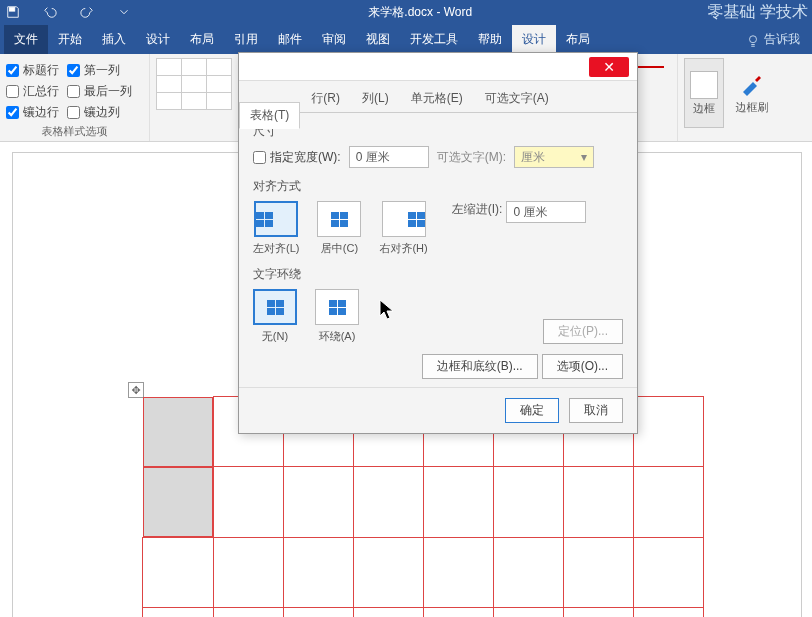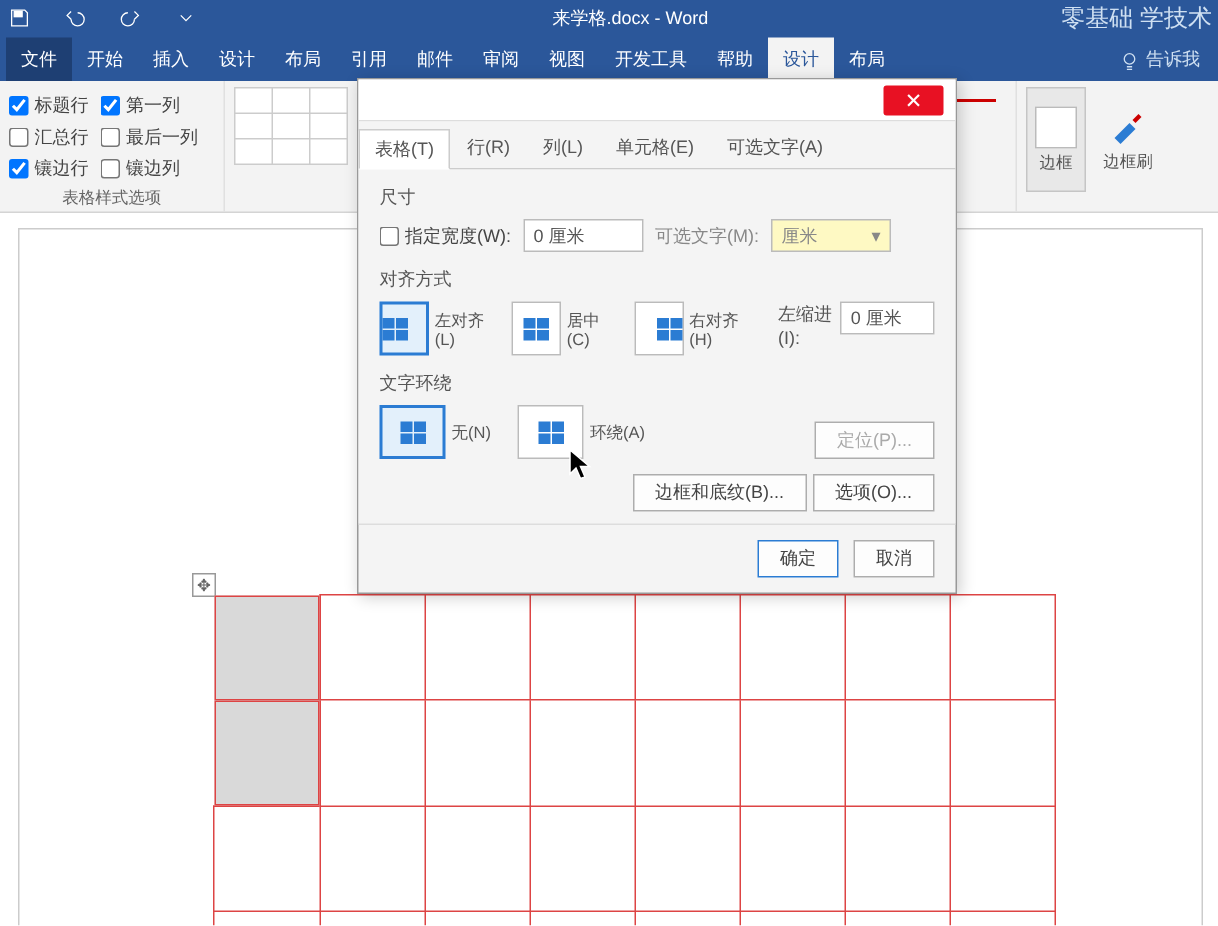--- a/index.html
+++ b/index.html
@@ -42,30 +42,30 @@
 .page{position:absolute;left:12px;top:10px;width:790px;height:600px;background:#fff;border:1px solid #ccc}
 .tbl-handle{position:absolute;left:128px;top:240px;width:16px;height:16px;border:1px solid #999;background:#fff;display:flex;align-items:center;justify-content:center;color:#666;font-size:11px}
 .redtable{position:absolute;left:142px;top:254px;border-collapse:collapse}
 .redtable td{border:1px solid #d44;width:70px;height:70px}
 .redtable td.sel{background:#d9d9d9}
 .dialog{position:absolute;left:238px;top:52px;width:400px;background:#f4f4f4;border:1px solid #999;box-shadow:2px 2px 10px rgba(0,0,0,.2)}
 .dlg-title{background:#fff;border-bottom:1px solid #ddd;height:28px;display:flex;align-items:center;padding:0 8px;gap:8px}
 .dlg-close{margin-left:auto;width:40px;height:20px;background:#e81123;color:#fff;display:flex;align-items:center;justify-content:center;font-size:14px;border-radius:2px}
 .dlg-tabs{display:flex;border-bottom:1px solid #ccc;background:#f4f4f4;padding-top:4px}
 .dlg-tabs .dt{padding:4px 10px;border:1px solid transparent;color:#555;cursor:pointer}
-.dlg-tabs .dt.active{background:#fff;border:1px solid #ccc;border-bottom:1px solid #fff;position:relative;top:1px}
+.dlg-tabs .dt.active{background:#fff;border:1px solid #ccc;border-bottom:1px solid #fff;position:relative;top:17px}
 .dlg-body{padding:10px 14px 8px;background:#f4f4f4}
 .fs{margin-bottom:10px}
 .fs-title{color:#555;margin-bottom:6px}
 .fs-row{display:flex;align-items:center;gap:8px;margin-bottom:6px}
 .sel{border:1px solid #bbb;background:#fef9c3;height:22px;display:flex;align-items:center;padding:0 6px;gap:6px;color:#888}
 .sel .caret{margin-left:auto;color:#888}
 .spinbx{border:1px solid #bbb;background:#fff;height:22px;width:80px;display:flex;align-items:center;padding:0 6px;color:#555}
 .align-opts{display:flex;gap:18px}
-.align-opt{display:flex;align-items:center;gap:4px;cursor:pointer}
+.align-opt{display:flex;flex-direction:column;align-items:center;gap:4px;cursor:pointer}
 .align-opt .pic{width:44px;height:36px;border:1px solid #bbb;background:#fff;display:flex;align-items:center;justify-content:center}
 .align-opt.active .pic{border:2px solid #2b7cd3;background:#e3f0fb}
 .align-opt .lbl{color:#555;font-size:11px}
 .minitable{display:grid;grid-template-columns:repeat(2,8px);grid-template-rows:repeat(2,7px);gap:1px}
 .minitable div{background:#2b7cd3}
 .wrap-opts{display:flex;gap:18px}
 .dlg-btn{border:1px solid #adadad;background:#fdfdfd;padding:3px 14px;color:#444;cursor:pointer}
 .dlg-btn.primary{border:1px solid #2b7cd3}
 .dlg-foot{display:flex;justify-content:flex-end;gap:10px;padding:10px 14px;border-top:1px solid #ddd}
 .midrow{display:flex;justify-content:flex-end;gap:4px;margin-top:4px}

